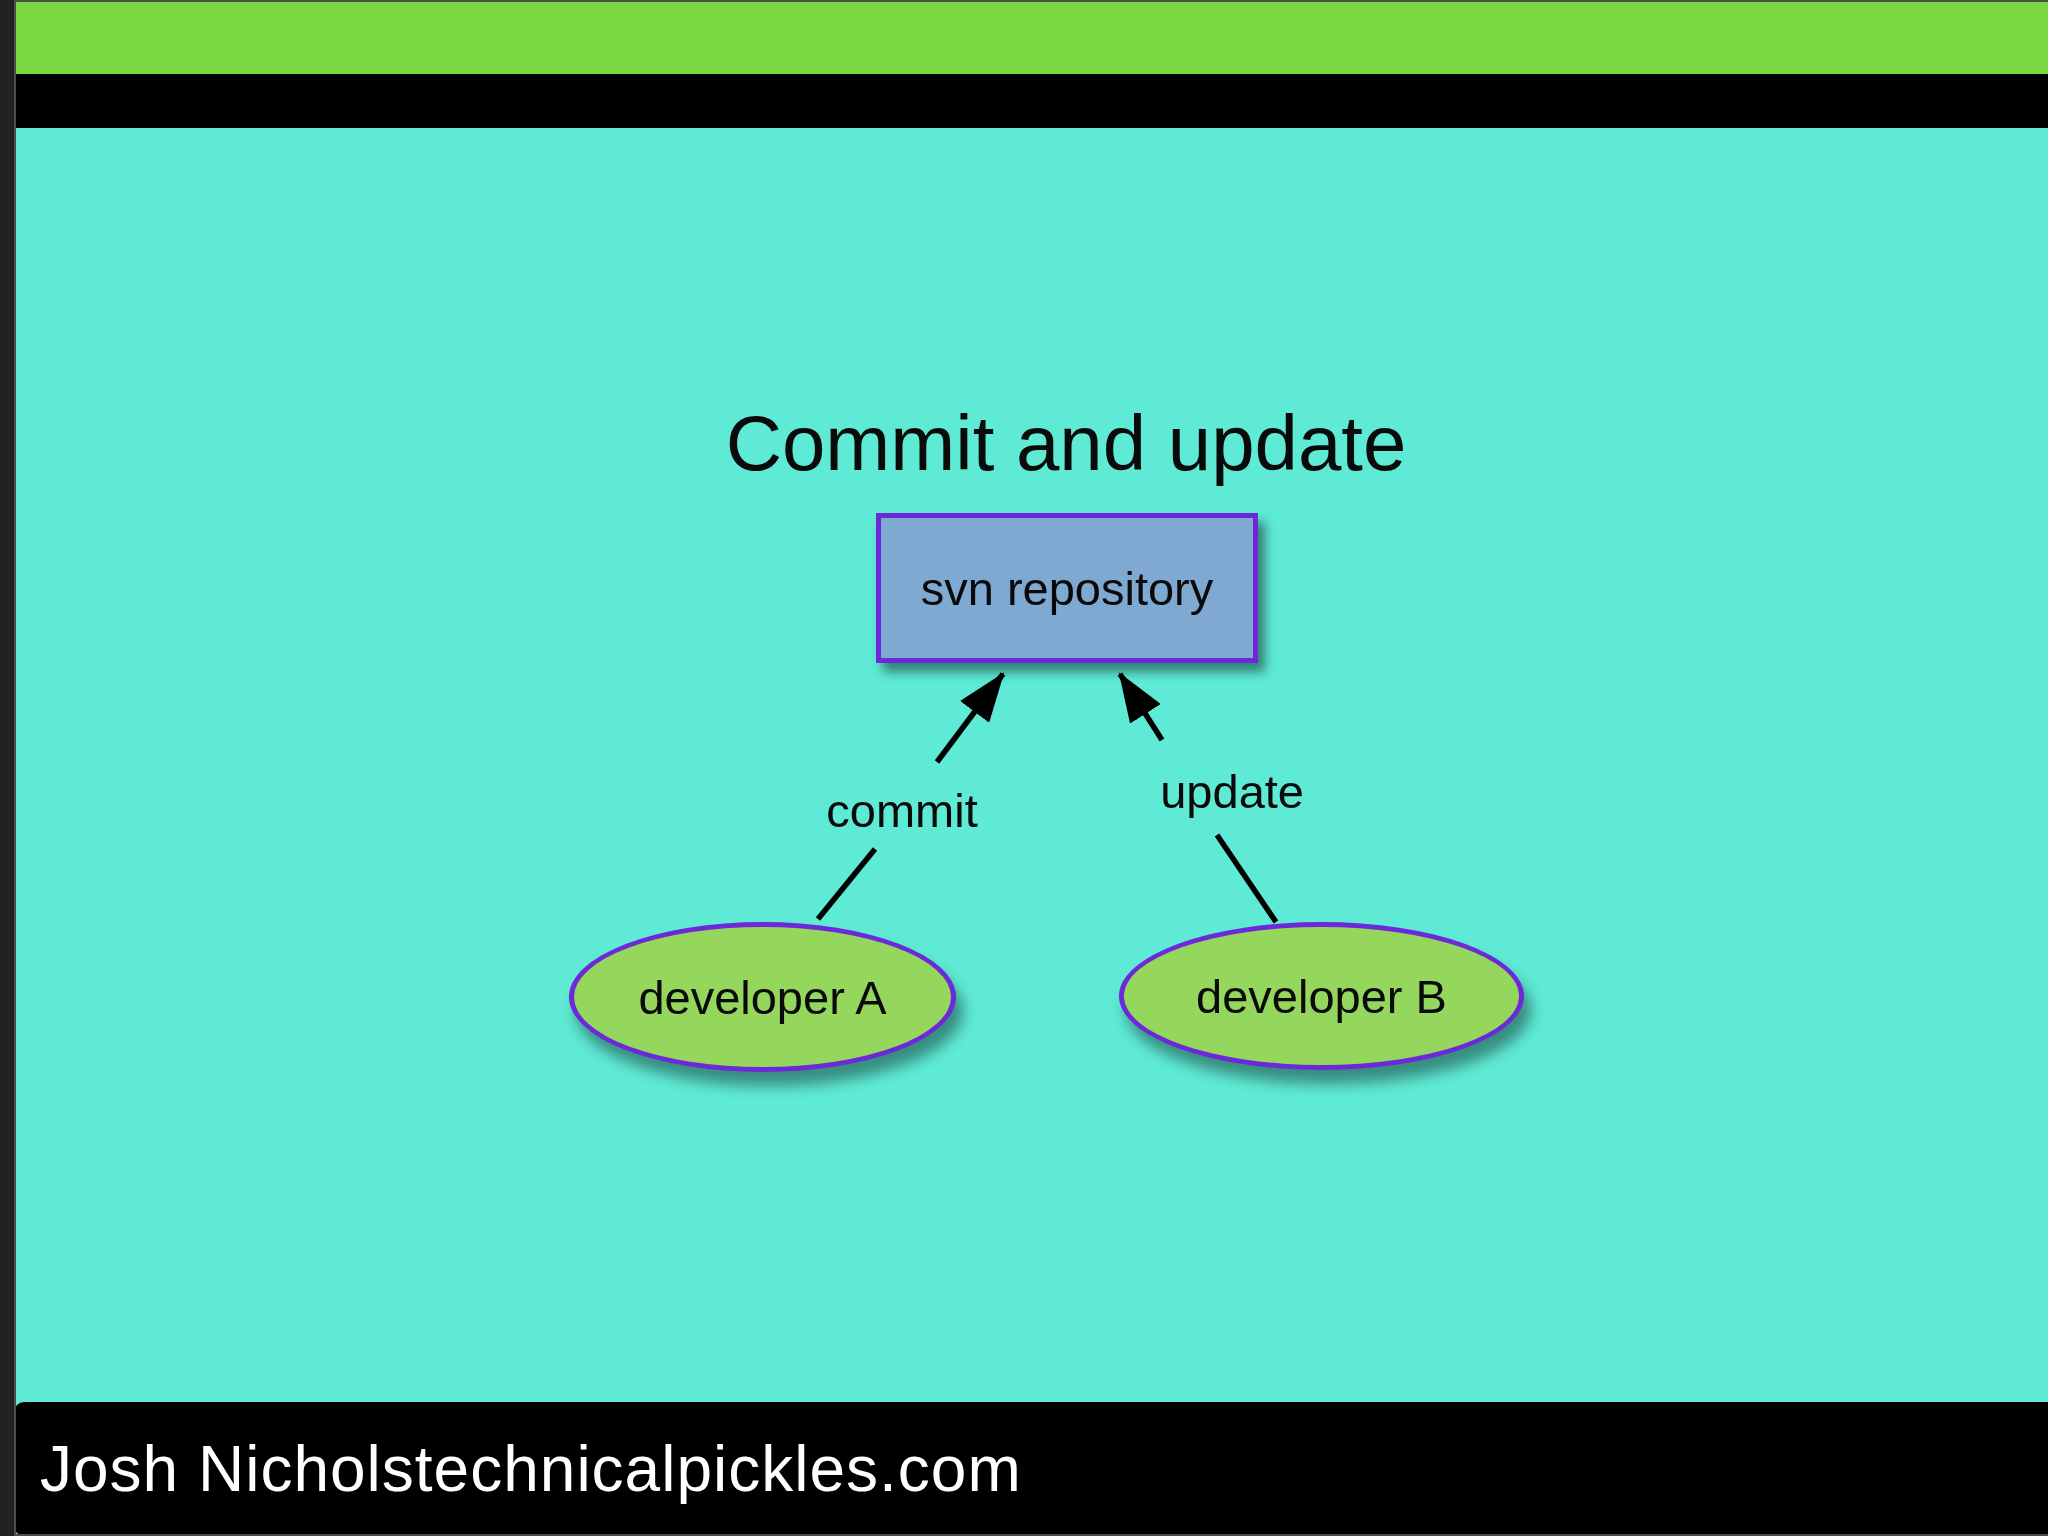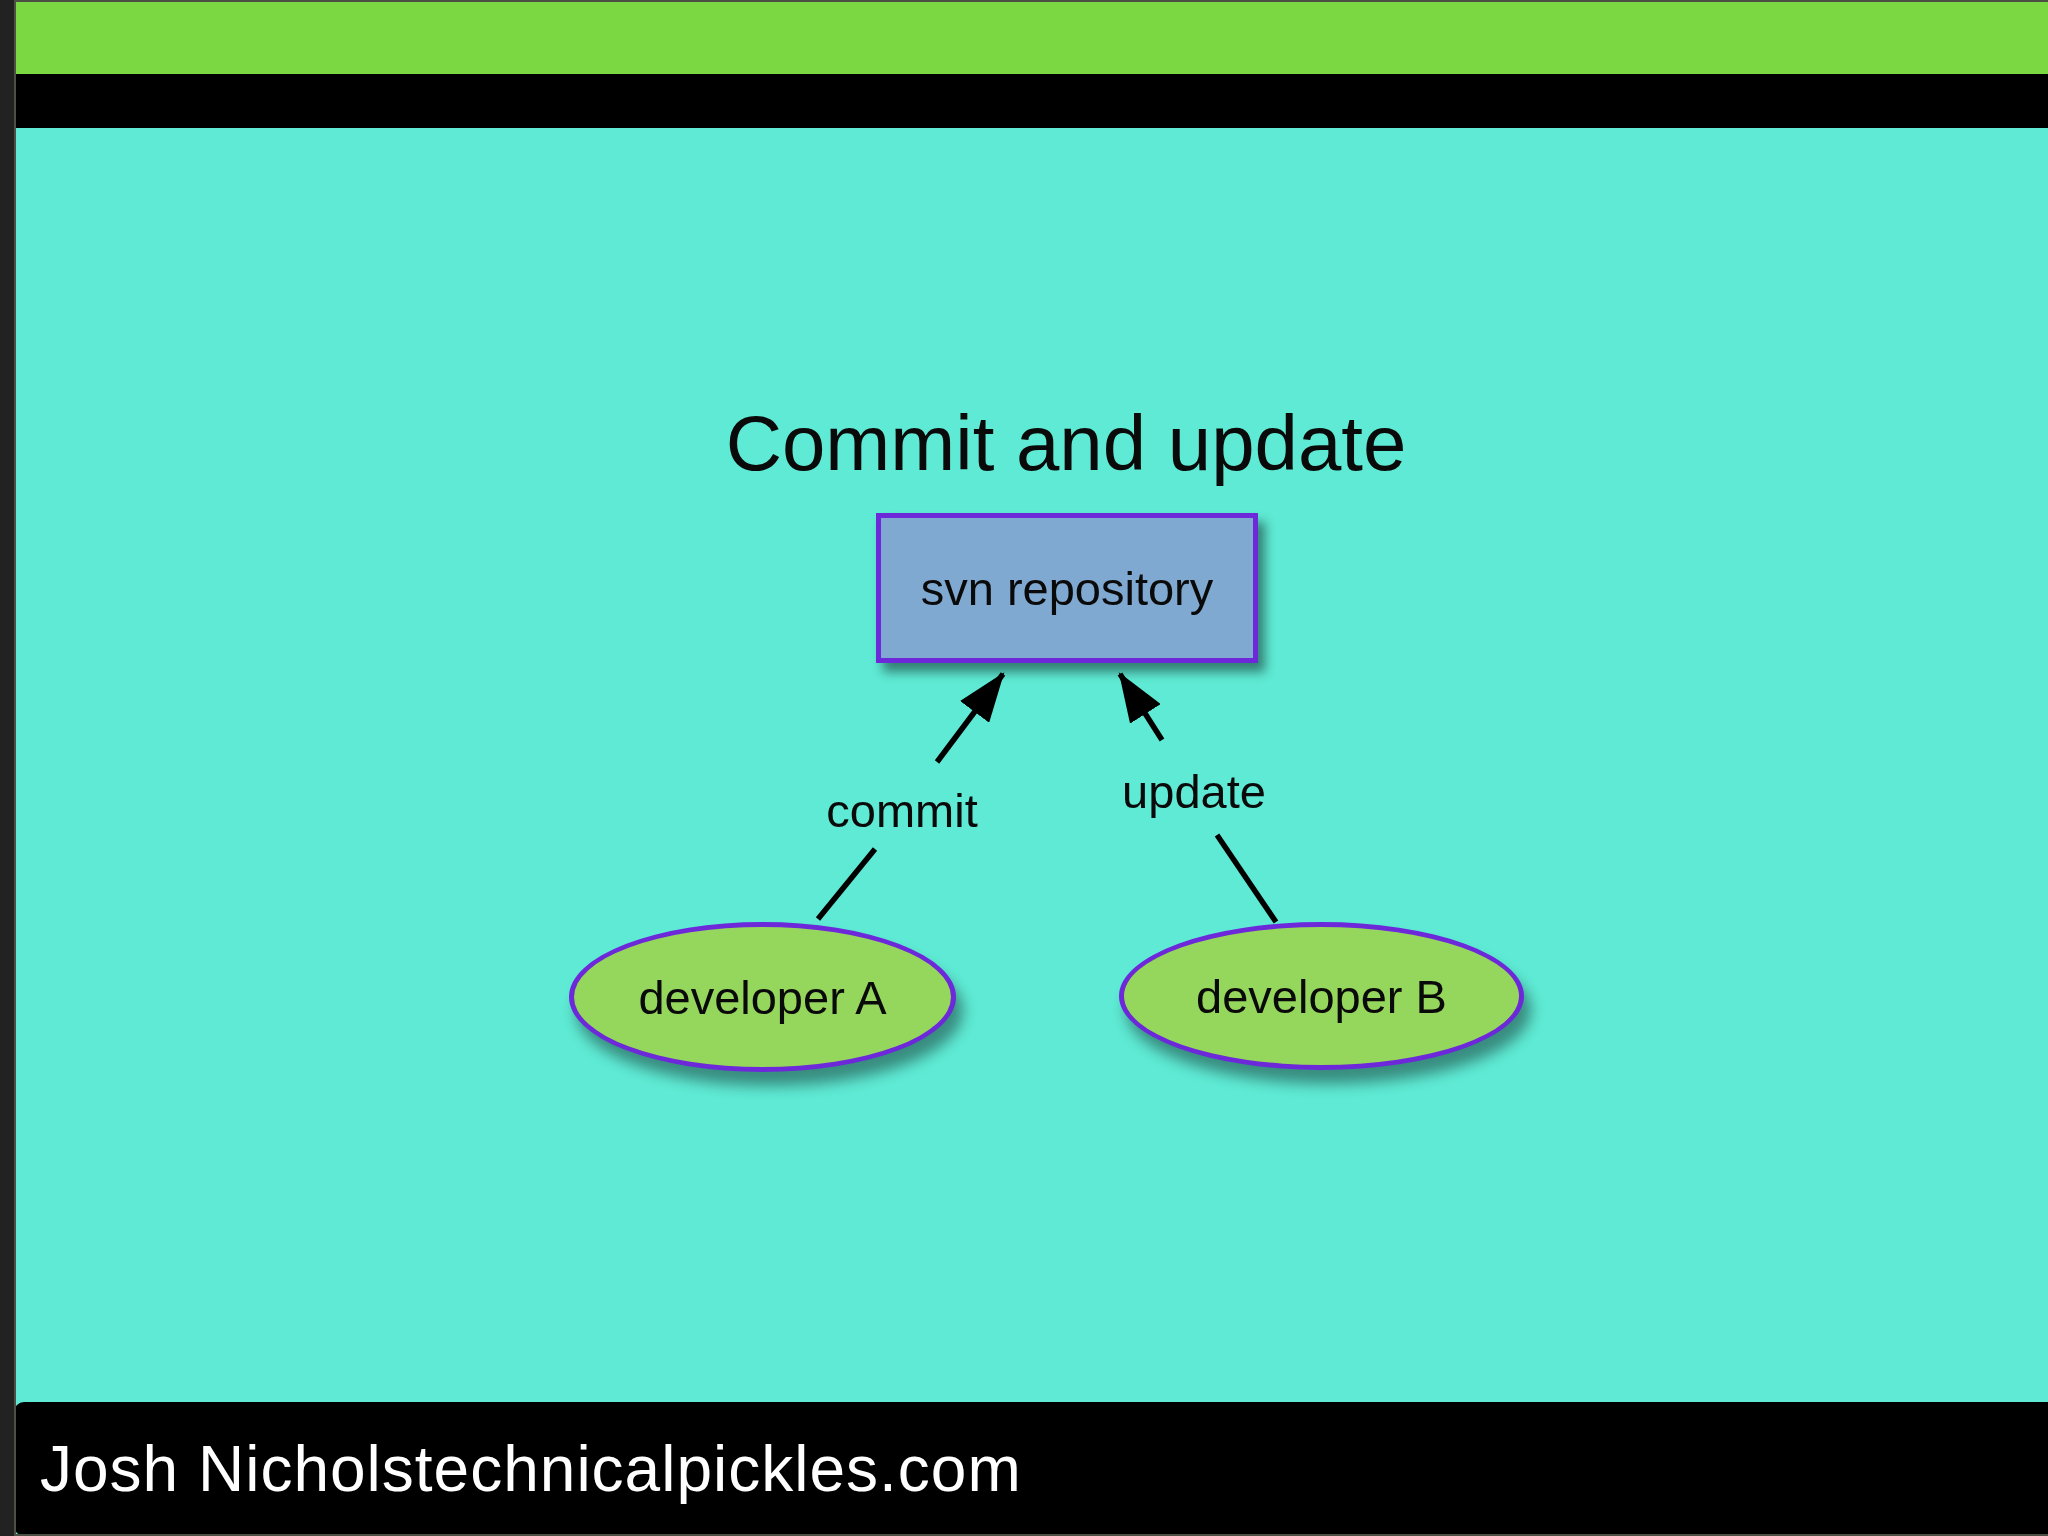--- a/index.html
+++ b/index.html
@@ -102,20 +102,21 @@
     z-index: 12;
     white-space: nowrap;
   }
   .edge-label-commit {
     left: 778px;
     top: 783px;
   }
   .edge-label-update {
     left: 1070px;
     top: 764px;
+    text-align: right;
   }
   .footer {
     position: absolute;
     left: 0;
     bottom: 0;
     width: 100%;
     height: 134px;
     background: #000000;
     display: flex;
     align-items: center;

